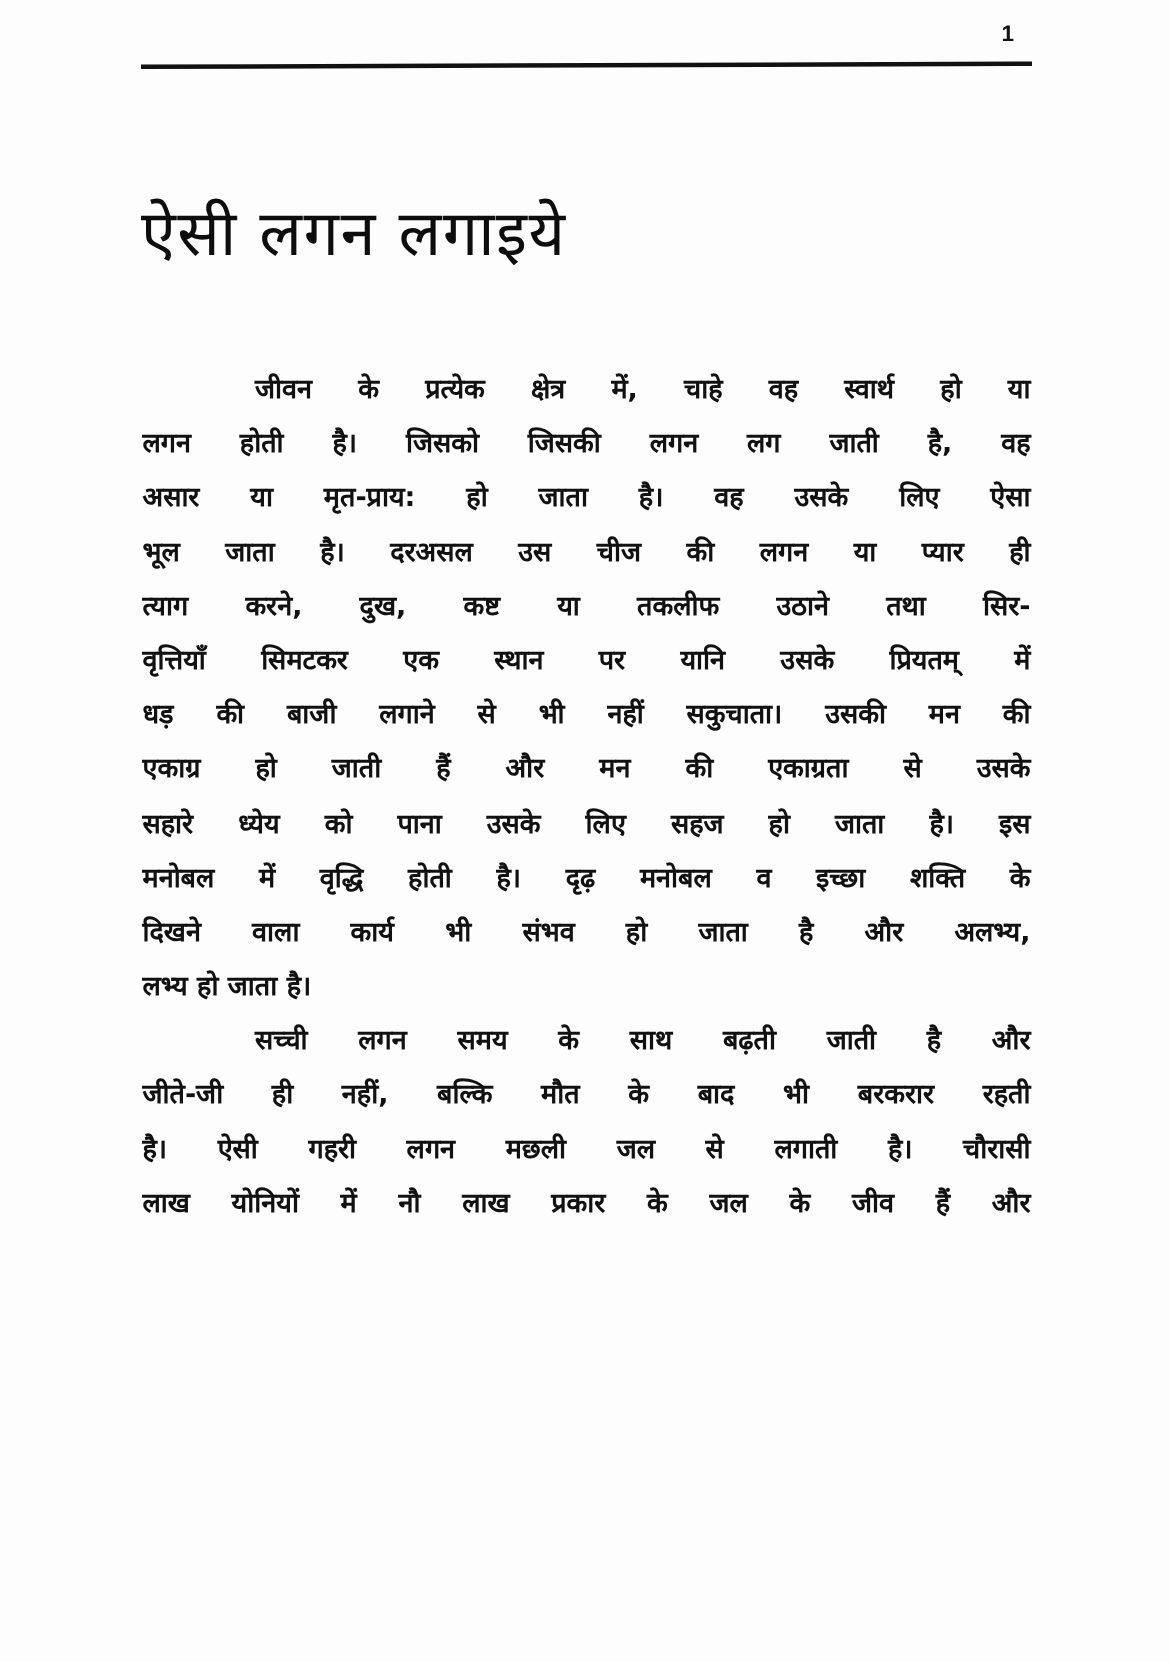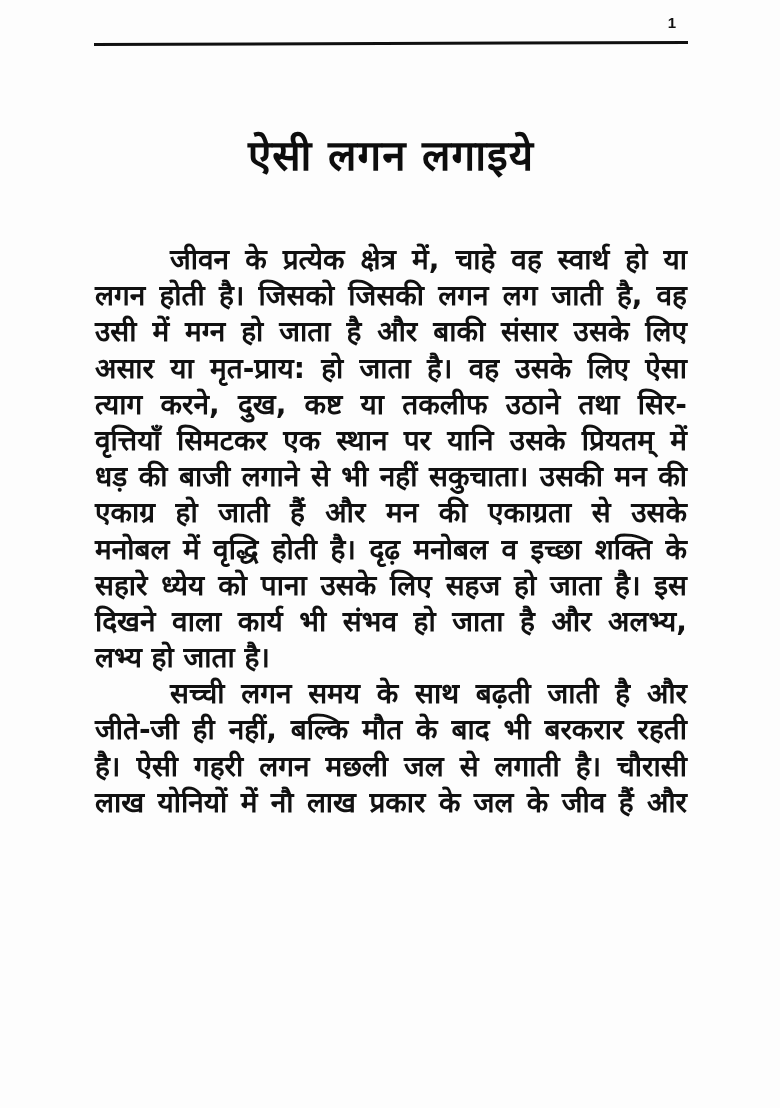--- a/index.html
+++ b/index.html
@@ -40,38 +40,38 @@
       width: 594px;
       height: 3px;
       background: #111;
       transform: skewY(-0.2deg);
     }
     .chapter-title {
       position: absolute;
       left: 94px;
       top: 128px;
       width: 594px;
-      text-align: center;
+      text-align: left;
       font-size: 42px;
-      font-weight: bold;
+      font-weight: normal;
       line-height: 56px;
       color: #0d0d0d;
       letter-spacing: 1px;
     }
     .body-text {
       position: absolute;
       left: 95px;
       top: 242px;
       width: 592px;
     }
     .line {
       display: block;
       height: 36.2px;
       line-height: 36.2px;
-      font-size: 28px;
+      font-size: 18px;
       font-weight: bold;
       white-space: nowrap;
       text-align: justify;
       text-align-last: justify;
       color: #111;
     }
     .line.indent {
       padding-left: 75px;
     }
     .line.last {
@@ -86,28 +86,28 @@
   <div class="page-number">1</div>
   <div class="header-rule"></div>
 
   <h1 class="chapter-title" style="margin:0;">ऐसी लगन लगाइये</h1>
 
   <div class="body-text">
 
     <div class="paragraph">
       <span class="line indent">जीवन के प्रत्येक क्षेत्र में, चाहे वह स्वार्थ हो या</span>
       <span class="line">लगन होती है। जिसको जिसकी लगन लग जाती है, वह</span>
-      <span class="line">उसी में मग्न हो जाता है और बाकी संसार उसके लिए</span>
       <span class="line">असार या मृत-प्राय: हो जाता है। वह उसके लिए ऐसा</span>
+      <span class="line">भूल जाता है। दरअसल उस चीज की लगन या प्यार ही</span>
       <span class="line">त्याग करने, दुख, कष्ट या तकलीफ उठाने तथा सिर-</span>
       <span class="line">वृत्तियाँ सिमटकर एक स्थान पर यानि उसके प्रियतम् में</span>
       <span class="line">धड़ की बाजी लगाने से भी नहीं सकुचाता। उसकी मन की</span>
       <span class="line">एकाग्र हो जाती हैं और मन की एकाग्रता से उसके</span>
+      <span class="line">सहारे ध्येय को पाना उसके लिए सहज हो जाता है। इस</span>
       <span class="line">मनोबल में वृद्धि होती है। दृढ़ मनोबल व इच्छा शक्ति के</span>
-      <span class="line">सहारे ध्येय को पाना उसके लिए सहज हो जाता है। इस</span>
       <span class="line">दिखने वाला कार्य भी संभव हो जाता है और अलभ्य,</span>
       <span class="line last">लभ्य हो जाता है।</span>
     </div>
 
     <div class="paragraph">
       <span class="line indent">सच्ची लगन समय के साथ बढ़ती जाती है और</span>
       <span class="line">जीते-जी ही नहीं, बल्कि मौत के बाद भी बरकरार रहती</span>
       <span class="line">है। ऐसी गहरी लगन मछली जल से लगाती है। चौरासी</span>
       <span class="line">लाख योनियों में नौ लाख प्रकार के जल के जीव हैं और</span>
     </div>

